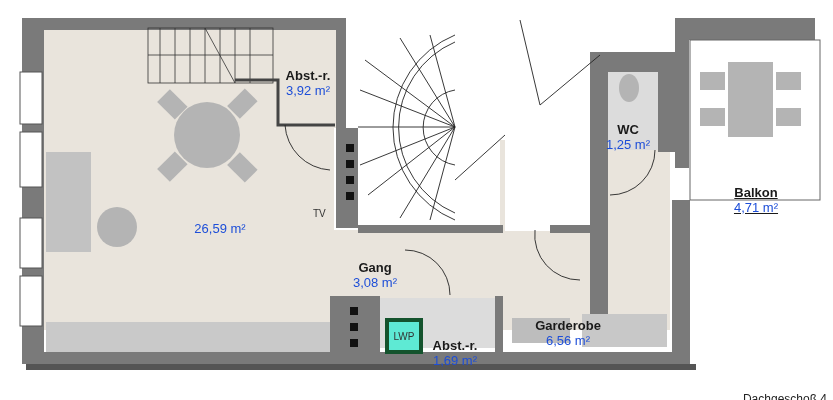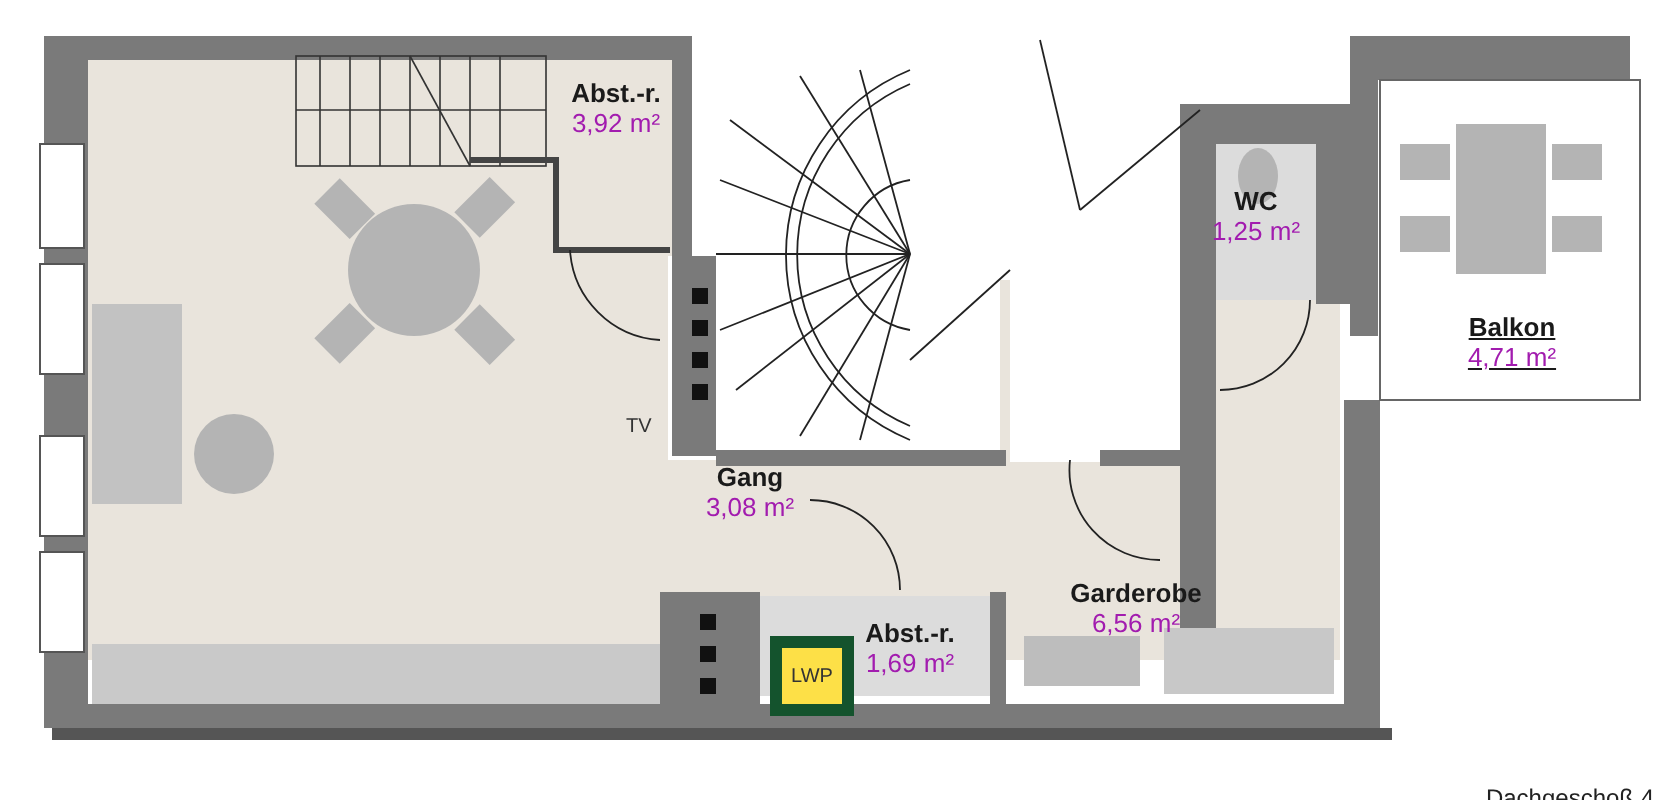--- a/index.html
+++ b/index.html
@@ -1,23 +1,23 @@
 <!DOCTYPE html>
 <html><head>
 <meta charset="utf-8">
 <style>
   html,body{margin:0;padding:0;background:#ffffff;}
   body{width:833px;height:400px;position:relative;overflow:hidden;font-family:"Liberation Sans",sans-serif;}
   #plan{position:absolute;left:0;top:0;width:833px;height:400px;}
   .lbl{position:absolute;text-align:center;color:#1a1a1a;line-height:1.15;}
-  .lbl .nm{font-weight:bold;font-size:13px;display:block;}
-  .lbl .ar{font-size:13px;display:block;color:#a21caf;}
+  .lbl .nm{font-weight:bold;font-size:13px;display:block;margin-top:29px;}
+  .lbl .ar{font-size:13px;display:block;color:#1d4ed8;}
   .small{position:absolute;font-size:10px;color:#333;}
   .floor-label{position:absolute;right:6px;bottom:-6px;font-size:12px;color:#222;}
-  .lwp{position:absolute;border:6px solid #14532d;background:#fde047;font-size:10px;color:#333;display:flex;align-items:center;justify-content:center;}
+  .lwp{position:absolute;border:4px solid #14532d;background:#5eead4;font-size:10px;color:#333;display:flex;align-items:center;justify-content:center;}
 </style>
 </head>
 <body>
 
 <svg id="plan" viewBox="0 0 833 400" xmlns="http://www.w3.org/2000/svg">
 
   <rect x="44" y="30" width="290" height="300" fill="#e9e4dc"></rect>
   <rect x="148" y="28" width="190" height="100" fill="#e9e4dc"></rect>
   <rect x="334" y="230" width="260" height="100" fill="#e9e4dc"></rect>
   <rect x="500" y="140" width="170" height="190" fill="#e9e4dc"></rect>
@@ -127,20 +127,21 @@
   </g>
 
   <rect x="26" y="364" width="670" height="6" fill="#555"></rect>
 </svg>
 
 <div class="lbl" style="left:268px;top:40px;width:80px;">
   <span class="nm">Abst.-r.</span>
   <span class="ar">3,92 m²</span>
 </div>
 <div class="lbl" style="left:170px;top:222px;width:100px;">
+  <span class="ar">26,59 m²</span>
 </div>
 <div class="lbl" style="left:340px;top:232px;width:70px;">
   <span class="nm">Gang</span>
   <span class="ar">3,08 m²</span>
 </div>
 <div class="lbl" style="left:420px;top:310px;width:70px;">
   <span class="nm">Abst.-r.</span>
   <span class="ar">1,69 m²</span>
 </div>
 <div class="lbl" style="left:528px;top:290px;width:80px;">

